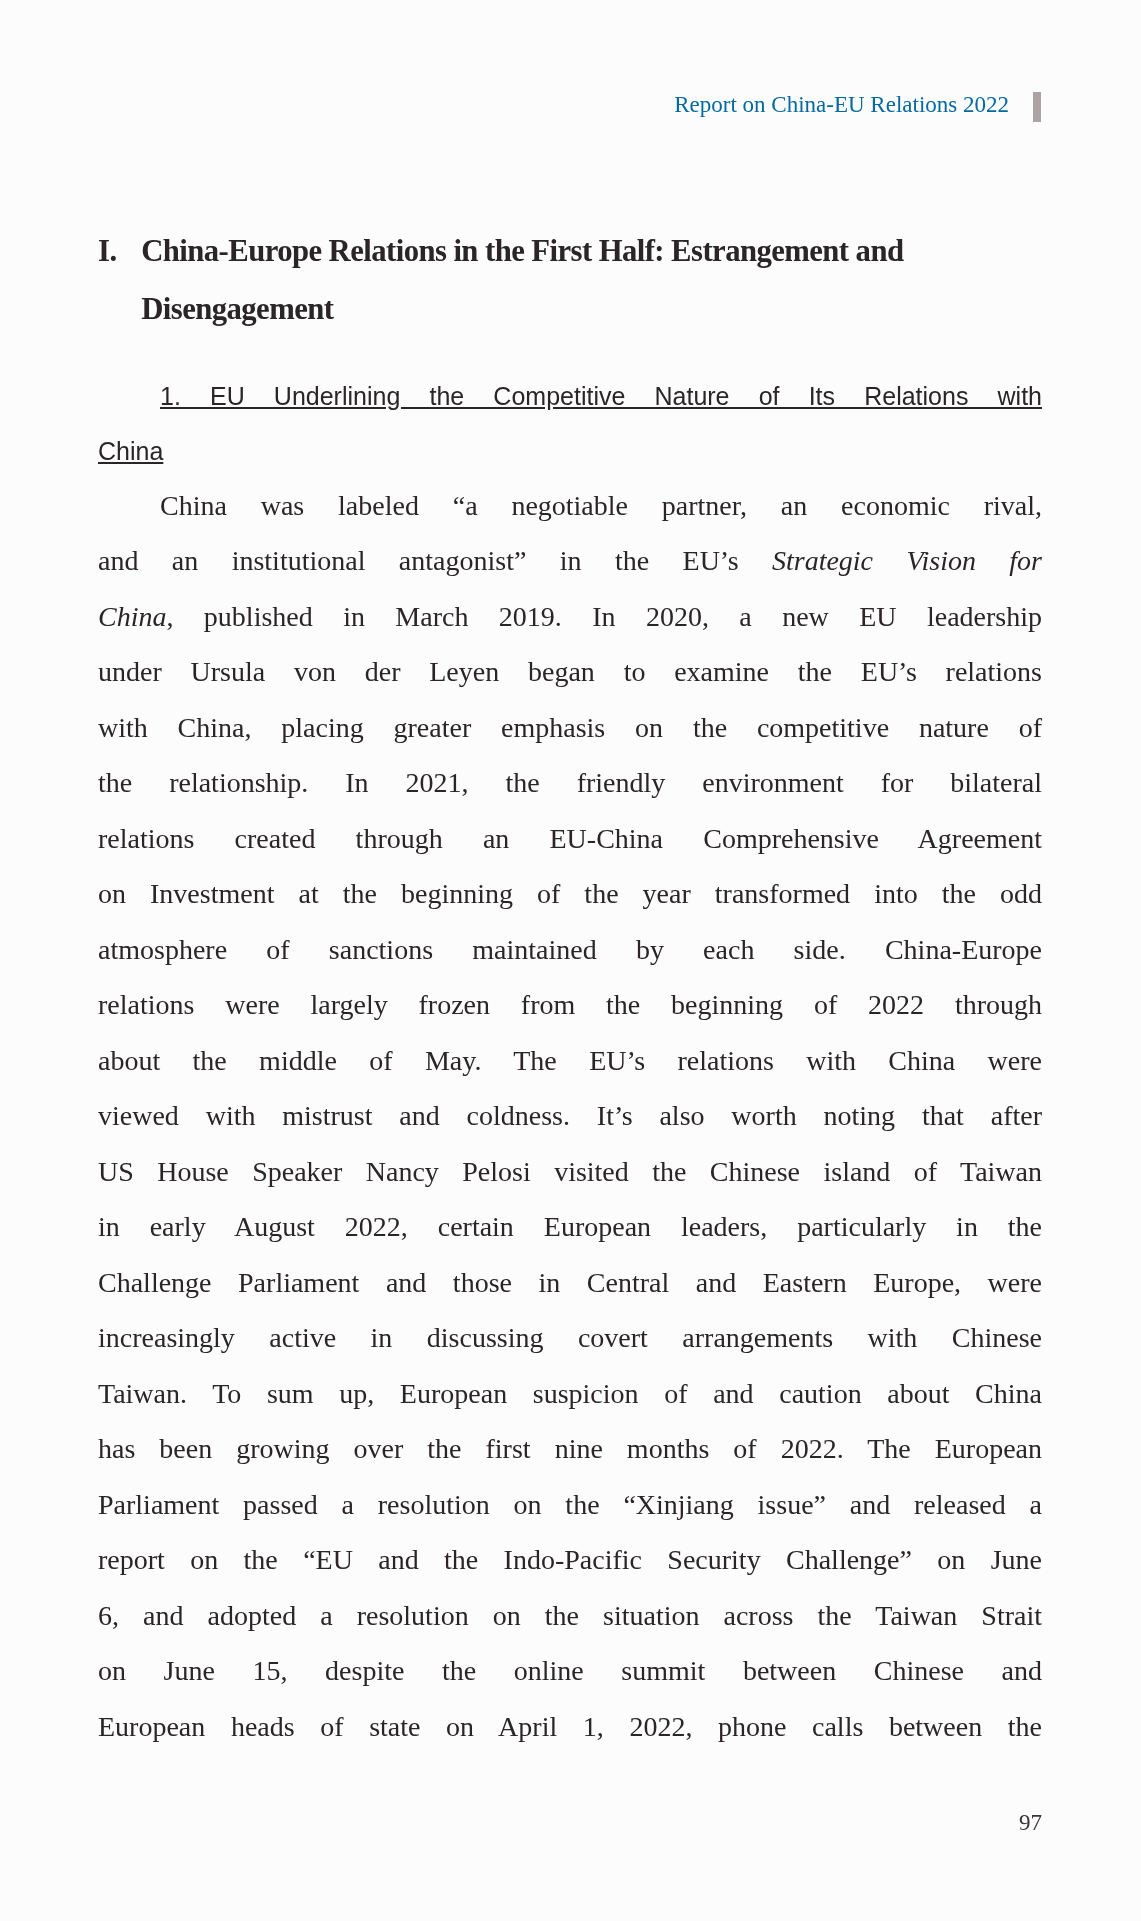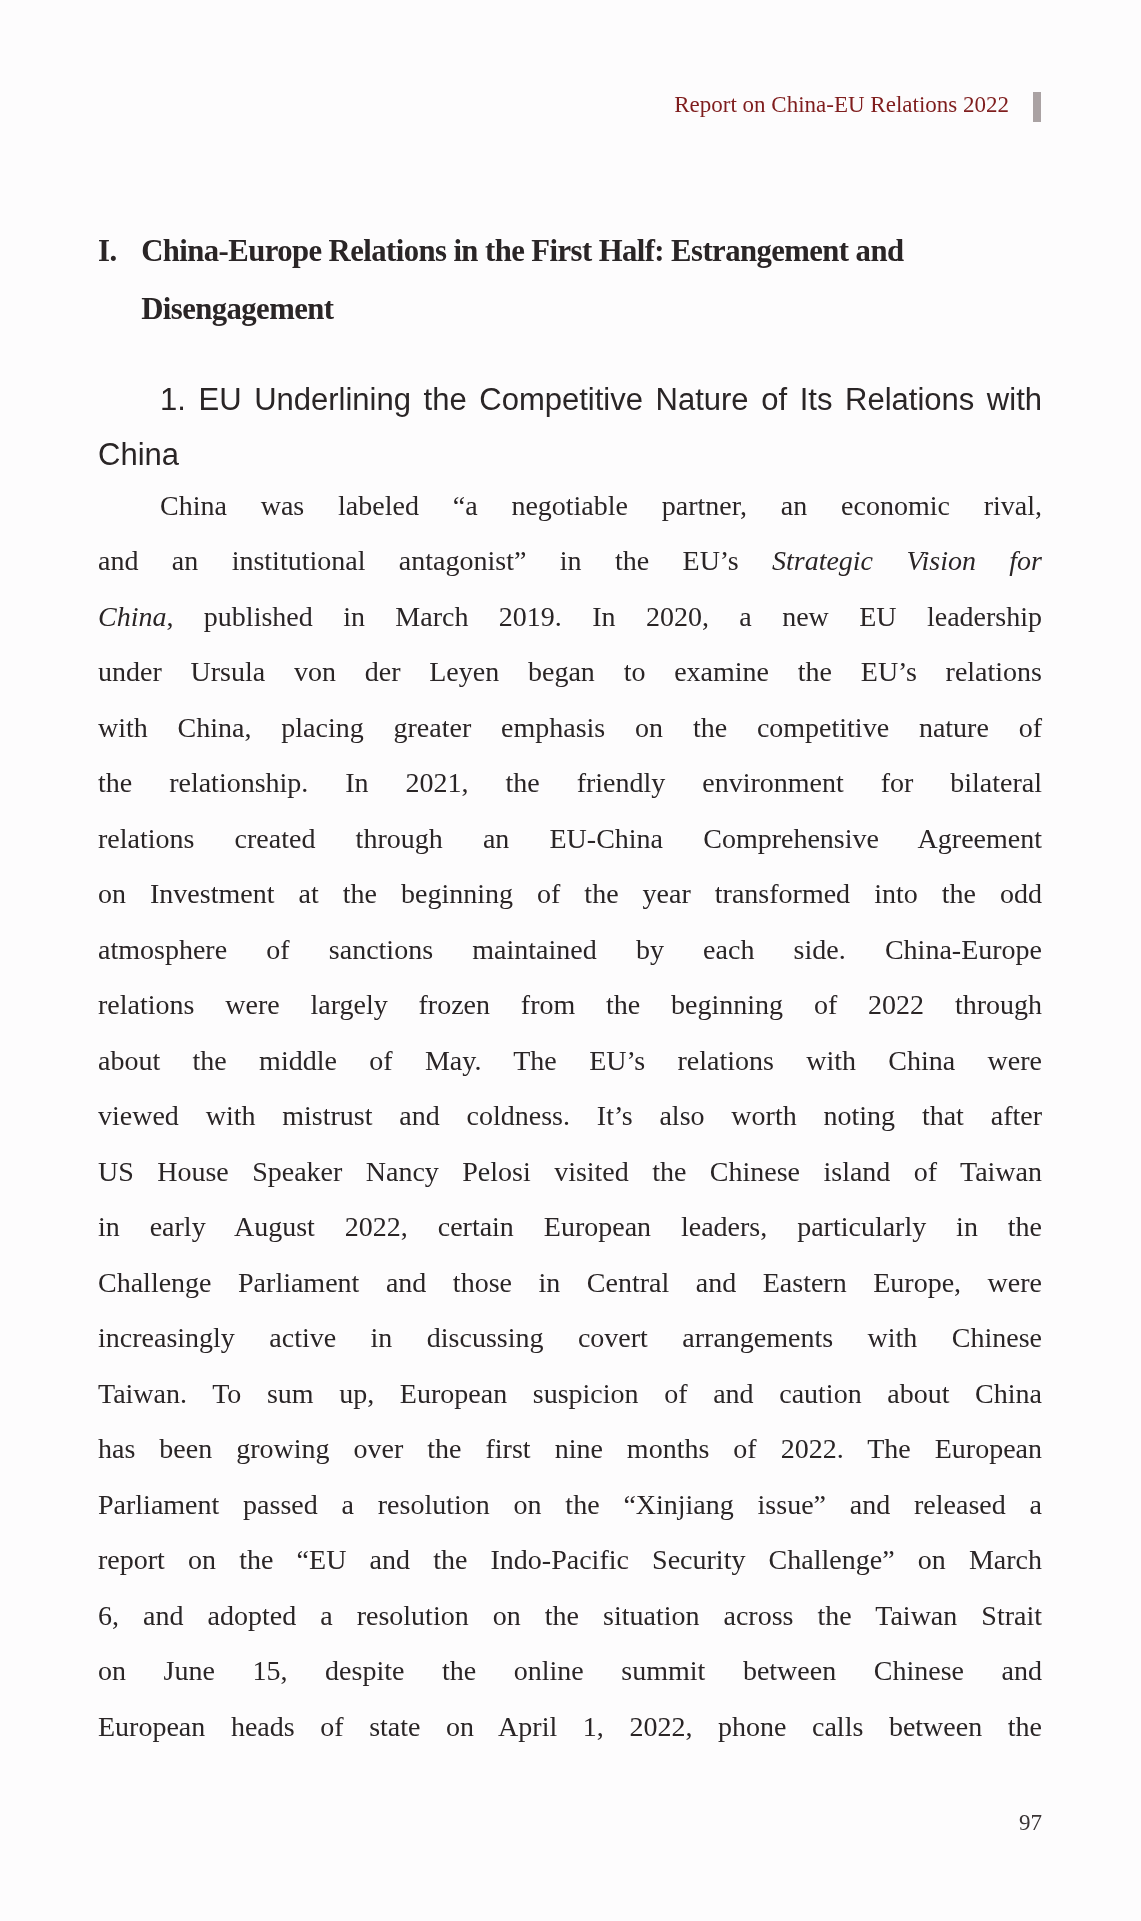--- a/index.html
+++ b/index.html
@@ -1,22 +1,22 @@
 <!DOCTYPE html>
 <html><head>
 <meta charset="utf-8">
 <style>
   html,body{margin:0;padding:0;}
   body{width:1141px;height:1921px;background:#fdfcfd;position:relative;overflow:hidden;color:#2a2526;}
-  .header{position:absolute;top:92px;right:132px;font-family:"Liberation Serif",serif;font-size:23px;color:#7f1d1d;}
+  .header{position:absolute;top:92px;right:132px;font-family:"Liberation Serif",serif;font-size:23px;color:#0369a1;}
   .header-bar{position:absolute;top:92px;left:1033px;width:8px;height:30px;background:#aaa2a3;}
   .heading{position:absolute;left:98px;top:232px;width:946px;font-family:"Liberation Serif",serif;font-weight:bold;font-size:32px;letter-spacing:-0.6px;transform:scaleX(0.96);transform-origin:left;}
   .heading .num{position:absolute;left:0;top:0;}
   .heading .l{position:absolute;left:45px;white-space:nowrap;}
-  .sub{position:absolute;font-family:"Liberation Sans",sans-serif;font-size:31px;color:#2a2526;}
+  .sub{position:absolute;font-family:"Liberation Sans",sans-serif;font-size:25px;color:#2a2526;text-decoration:underline;}
   .line{position:absolute;left:98px;width:944px;font-family:"Liberation Serif",serif;font-size:28px;text-align:justify;text-align-last:justify;white-space:nowrap;height:34px;line-height:34px;}
   .line.indent{left:160px;width:882px;}
   .pagenum{position:absolute;right:99px;top:1810px;font-family:"Liberation Serif",serif;font-size:23px;color:#3a3435;}
   i{font-style:italic;}
 </style>
 </head>
 <body>
 
 <div class="header">Report on China-EU Relations 2022</div>
 <div class="header-bar"></div>
@@ -43,19 +43,19 @@
   <div class="line" style="top:988px">relations were largely frozen from the beginning of 2022 through</div>
   <div class="line" style="top:1044px">about the middle of May. The EU’s relations with China were</div>
   <div class="line" style="top:1099px">viewed with mistrust and coldness. It’s also worth noting that after</div>
   <div class="line" style="top:1155px">US House Speaker Nancy Pelosi visited the Chinese island of Taiwan</div>
   <div class="line" style="top:1210px">in early August 2022, certain European leaders, particularly in the</div>
   <div class="line" style="top:1266px">Challenge Parliament and those in Central and Eastern Europe, were</div>
   <div class="line" style="top:1321px">increasingly active in discussing covert arrangements with Chinese</div>
   <div class="line" style="top:1377px">Taiwan. To sum up, European suspicion of and caution about China</div>
   <div class="line" style="top:1432px">has been growing over the first nine months of 2022. The European</div>
   <div class="line" style="top:1488px">Parliament passed a resolution on the “Xinjiang issue” and released a</div>
-  <div class="line" style="top:1543px">report on the “EU and the Indo-Pacific Security Challenge” on March</div>
+  <div class="line" style="top:1543px">report on the “EU and the Indo-Pacific Security Challenge” on June</div>
   <div class="line" style="top:1599px">6, and adopted a resolution on the situation across the Taiwan Strait</div>
   <div class="line" style="top:1654px">on June 15, despite the online summit between Chinese and</div>
   <div class="line" style="top:1710px">European heads of state on April 1, 2022, phone calls between the</div>
 </div>
 
 <div class="pagenum">97</div>
 
 </body></html>

